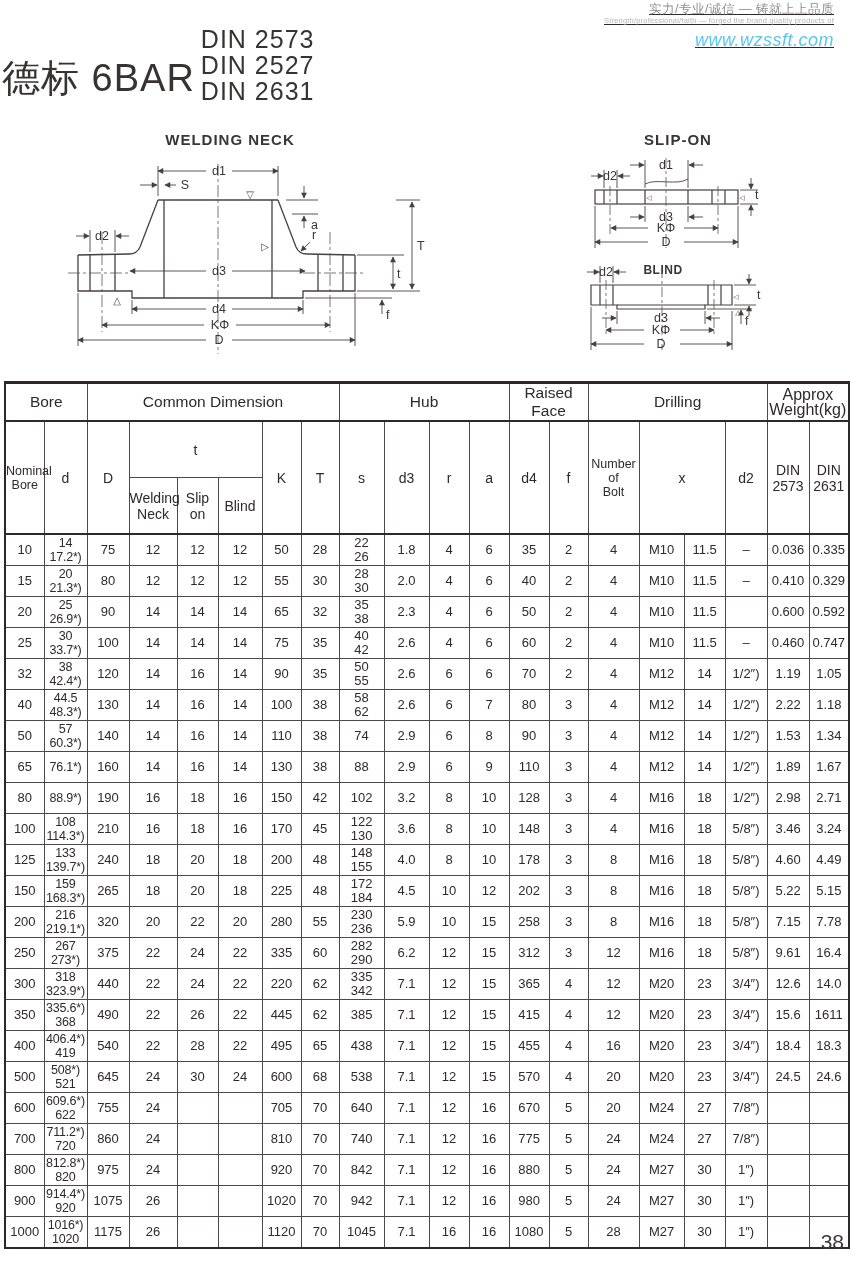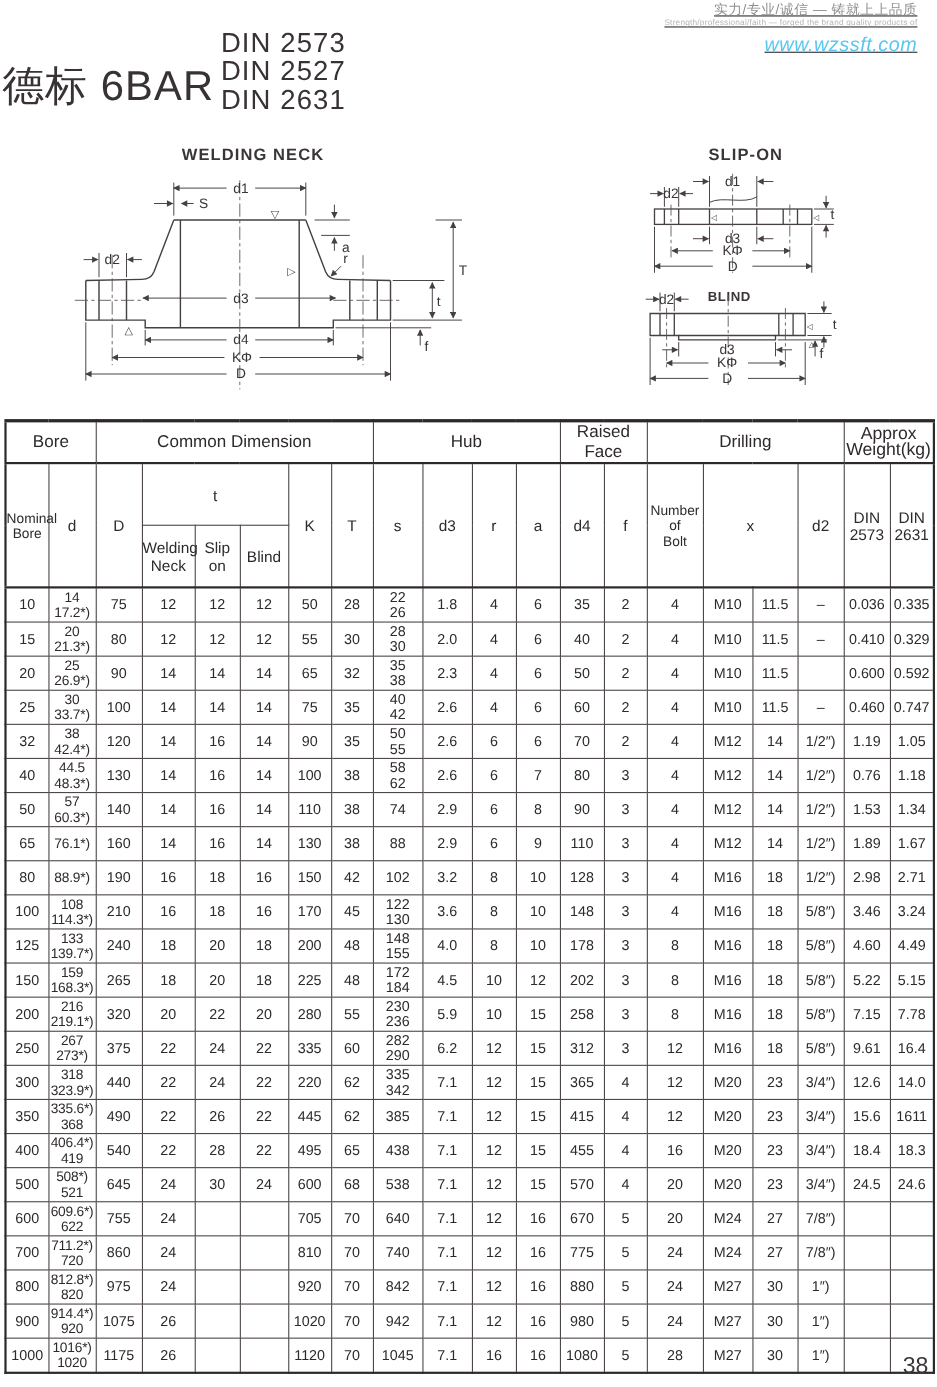--- a/index.html
+++ b/index.html
@@ -416,21 +416,21 @@
 62</td>
           <td class="c9">2.6</td>
           <td class="c10">6</td>
           <td class="c11">7</td>
           <td class="c12">80</td>
           <td class="c13">3</td>
           <td class="c14">4</td>
           <td class="c15">M12</td>
           <td class="c16">14</td>
           <td class="c17">1/2″)</td>
-          <td class="c18">0.76</td>
+          <td class="c18">2.22</td>
           <td class="c19">1.18</td>
         </tr>
         <tr>
           <td class="c0">50</td>
           <td class="c1">57
 60.3*)</td>
           <td class="c2">140</td>
           <td class="c3">14</td>
           <td class="c4">16</td>
           <td class="c5">14</td>

